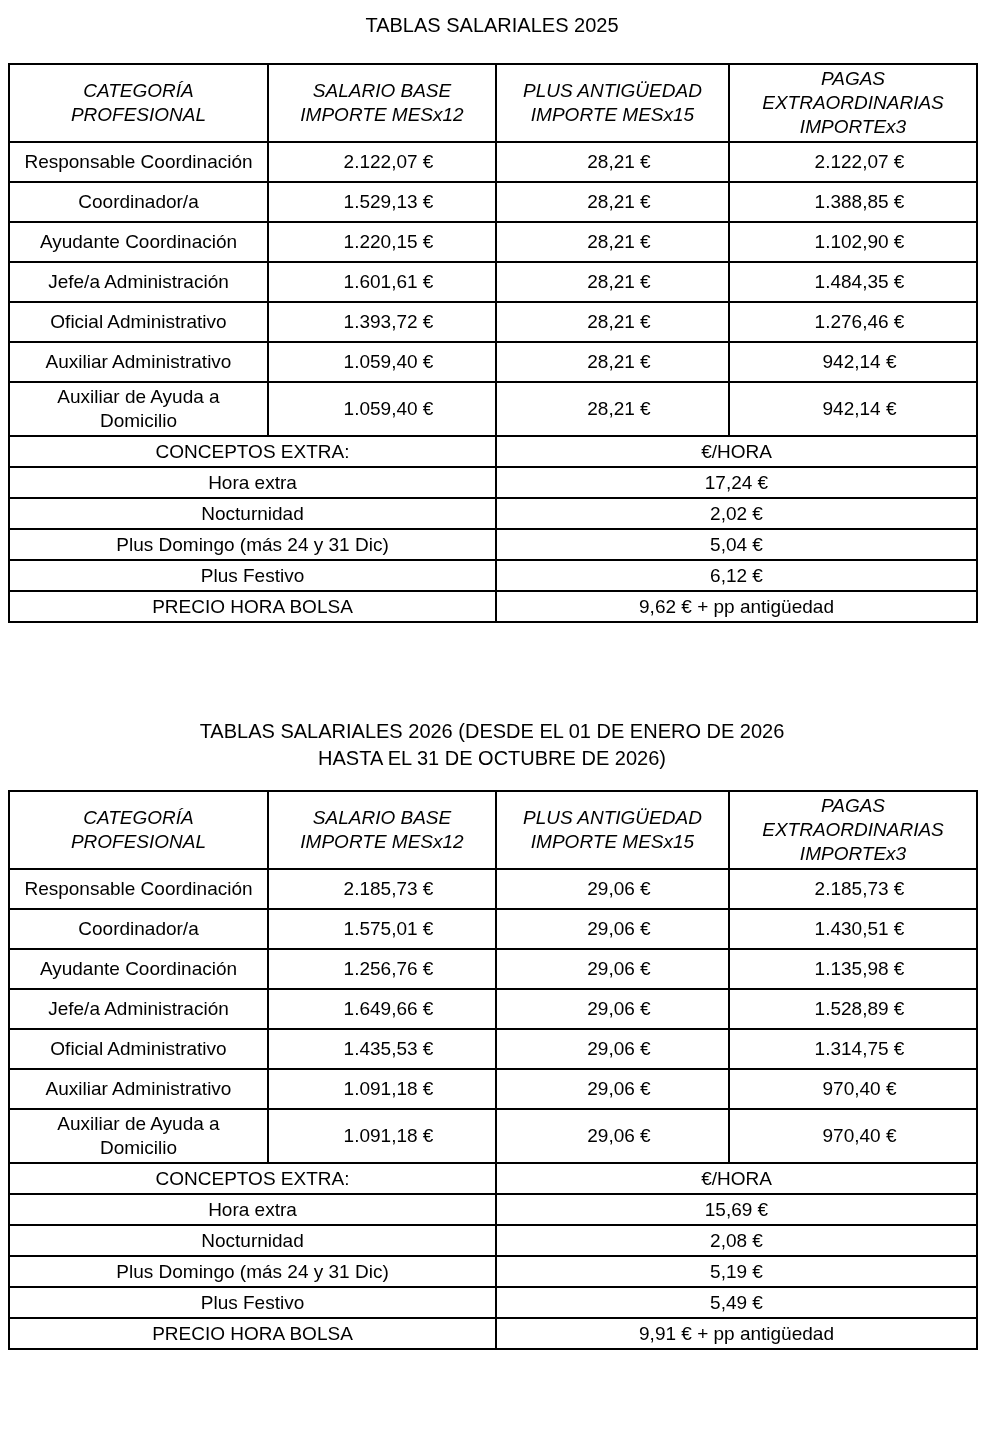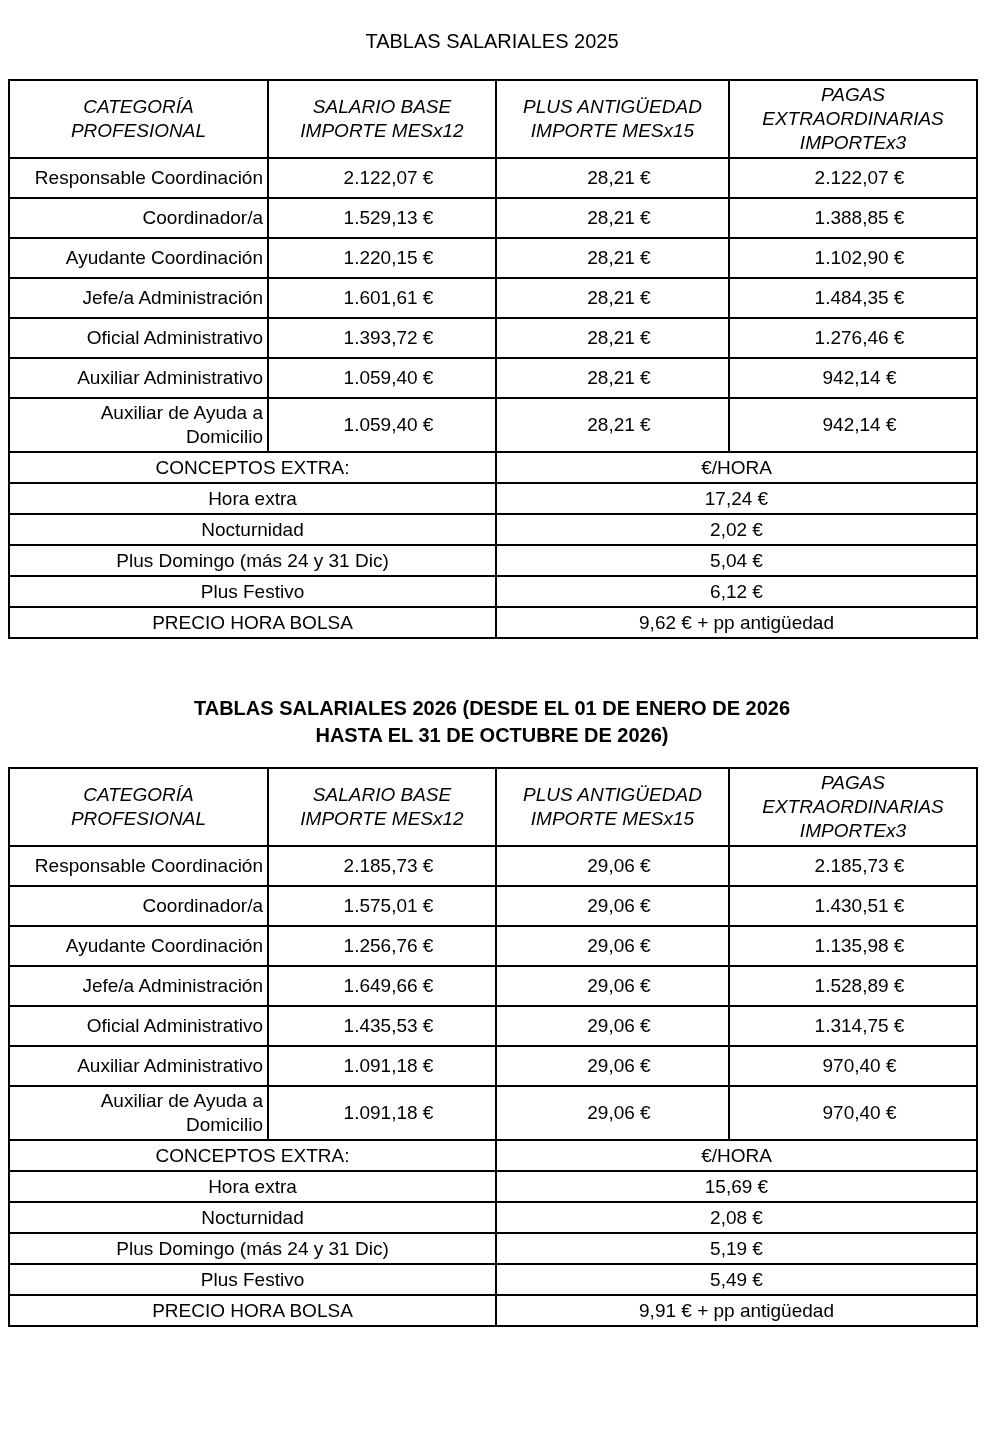--- a/index.html
+++ b/index.html
@@ -17,22 +17,22 @@
     background: #ffffff;
   }
   .doc-title {
     font-size: 20px;
     font-weight: normal;
     text-align: center;
     line-height: 27px;
     margin: 4px 0 0 0;
     white-space: pre-line;
   }
-  .doc-title.first { margin-top: 20px; }
-  .doc-title.second { margin-top: 56px; font-weight: bold; }
+  .doc-title.first { margin-top: 4px; }
+  .doc-title.second { margin-top: 95px; }
   table.salary-table {
     border-collapse: collapse;
     table-layout: fixed;
     width: 968px;
     margin-top: 24px;
   }
   table.salary-table.second { margin-top: 18px; }
   col.c1 { width: 259px; }
   col.c2 { width: 228px; }
   col.c3 { width: 233px; }
@@ -48,21 +48,21 @@
     font-style: italic;
     text-align: center;
     line-height: 24px;
     white-space: pre-line;
     height: 76px;
   }
   tr.data-row { height: 40px; }
   tr.data-row.tall { height: 48px; }
   tr.extra-row { height: 31px; }
   td.cat {
-    text-align: right;
+    text-align: center;
     line-height: 24px;
     white-space: pre-line;
     padding-left: 4px;
   }
   td.val { text-align: center; padding-left: 17px; }
   td.extra-label, td.extra-value { text-align: center; }
 </style>
 </head>
 <body>
 

